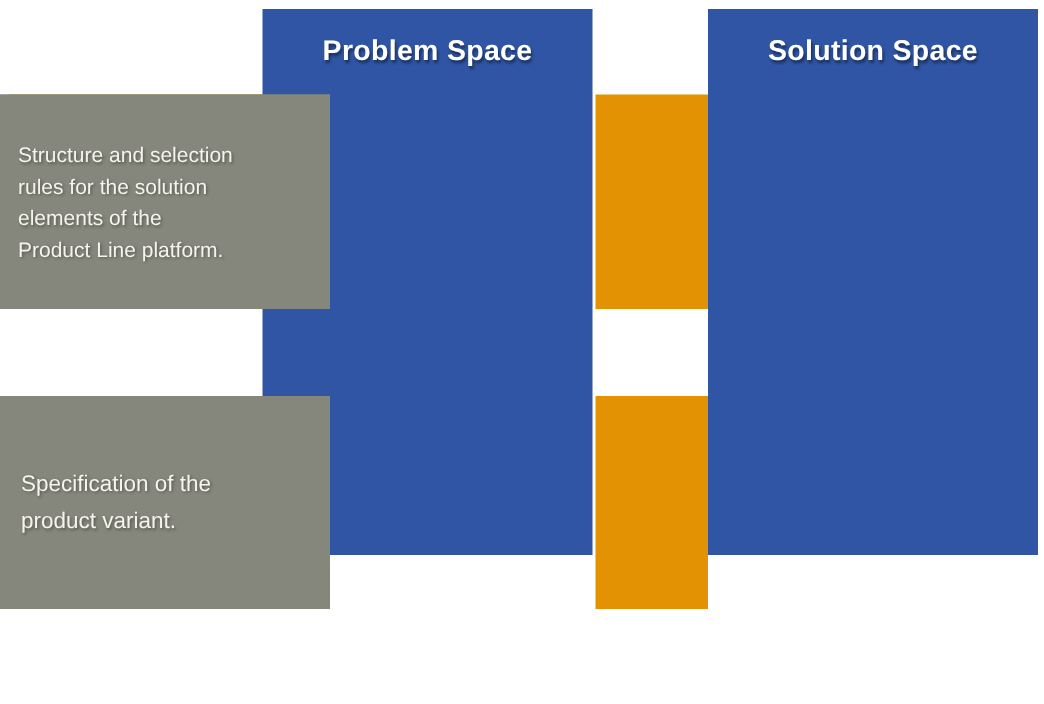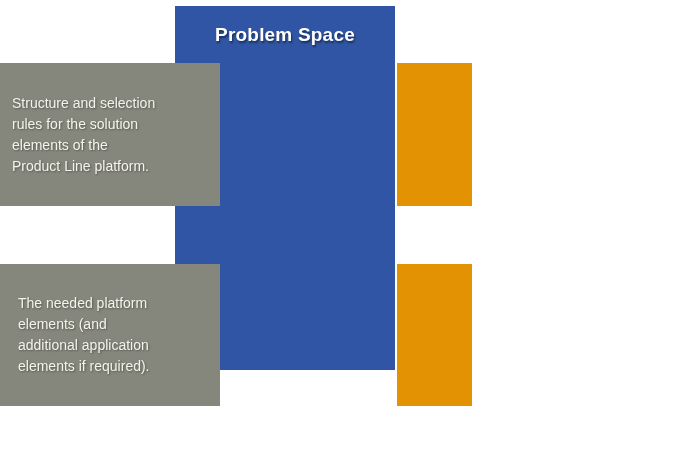--- a/index.html
+++ b/index.html
@@ -65,20 +65,23 @@
   #cell-r2-solution .cell-text{font-size:14px;line-height:21px;padding-left:18px;}
 </style>
 </head>
 <body>
 
 <div class="canvas">
 
   <div class="space-col" id="col-problem">
     <div class="col-header">Problem Space</div>
   </div>
+  <div class="space-col" id="col-solution">
+    <div class="col-header">Solution Space</div>
+  </div>
 
   <div class="row-label row1" id="label-domain">Domain
 Engineering</div>
   <div class="connector row1" id="conn-1"></div>
   <div class="cell row1" id="cell-r1-problem">
     <div class="cell-text">Variability within the
 problem area.</div>
   </div>
   <div class="cell row1" id="cell-r1-solution">
     <div class="cell-text">Structure and selection
@@ -87,20 +90,14 @@
 Product Line platform.</div>
   </div>
 
   <div class="row-label row2" id="label-application">Application
 Engineering</div>
   <div class="connector row2" id="conn-2"></div>
   <div class="cell row2" id="cell-r2-problem">
     <div class="cell-text">Specification of the
 product variant.</div>
   </div>
-  <div class="cell row2" id="cell-r2-solution">
-    <div class="cell-text">The needed platform
-elements (and
-additional application
-elements if required).</div>
-  </div>
 
 </div>
 
 </body></html>

